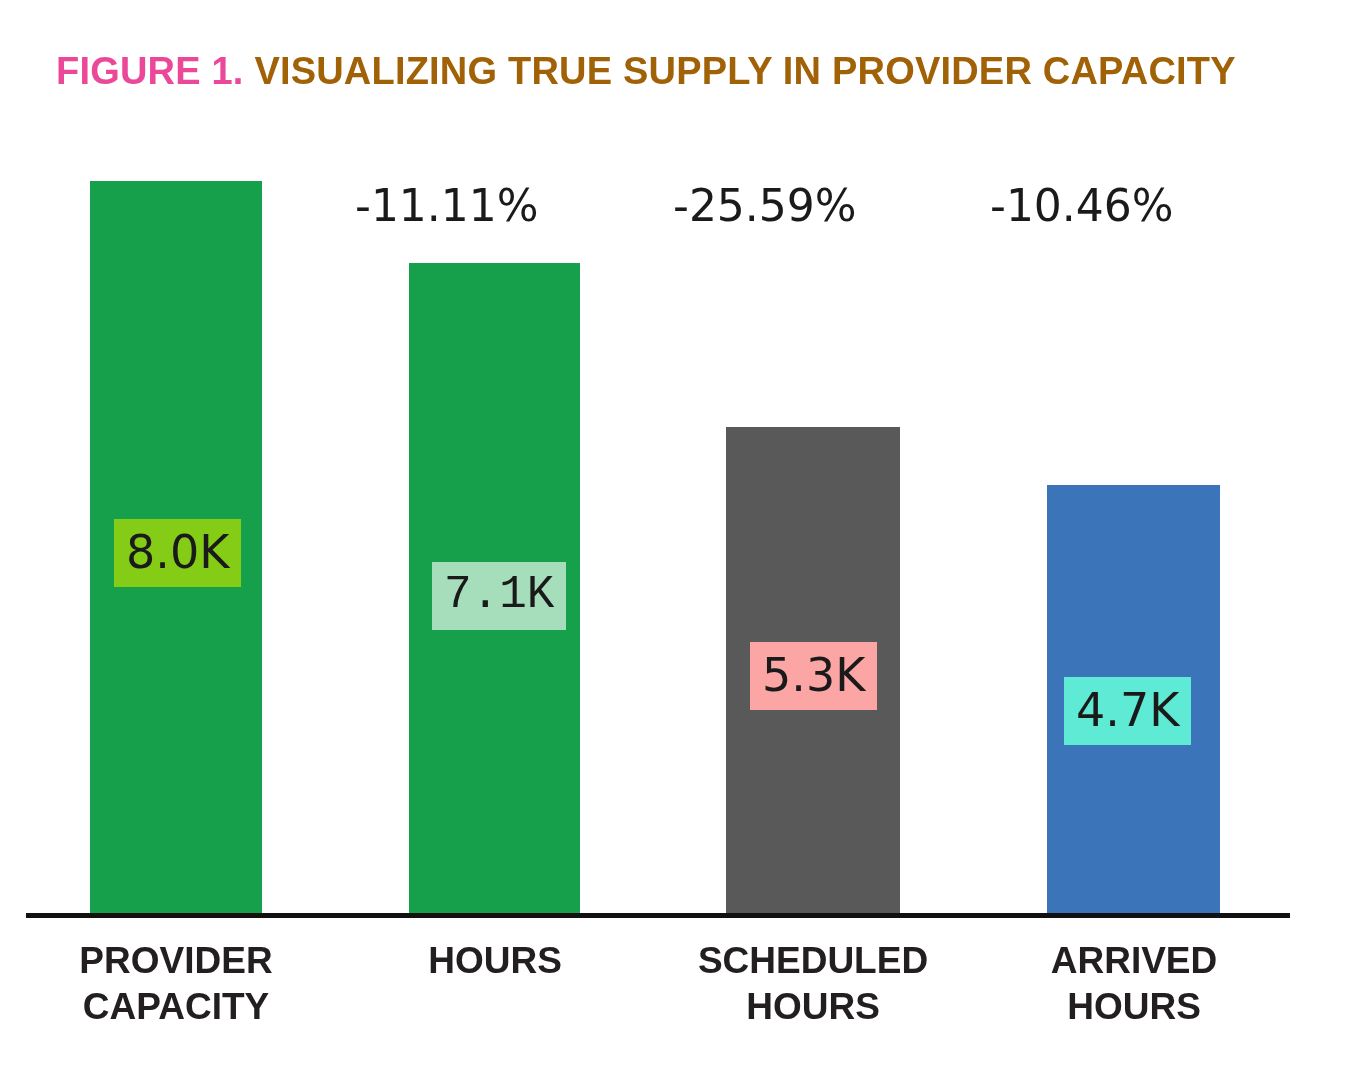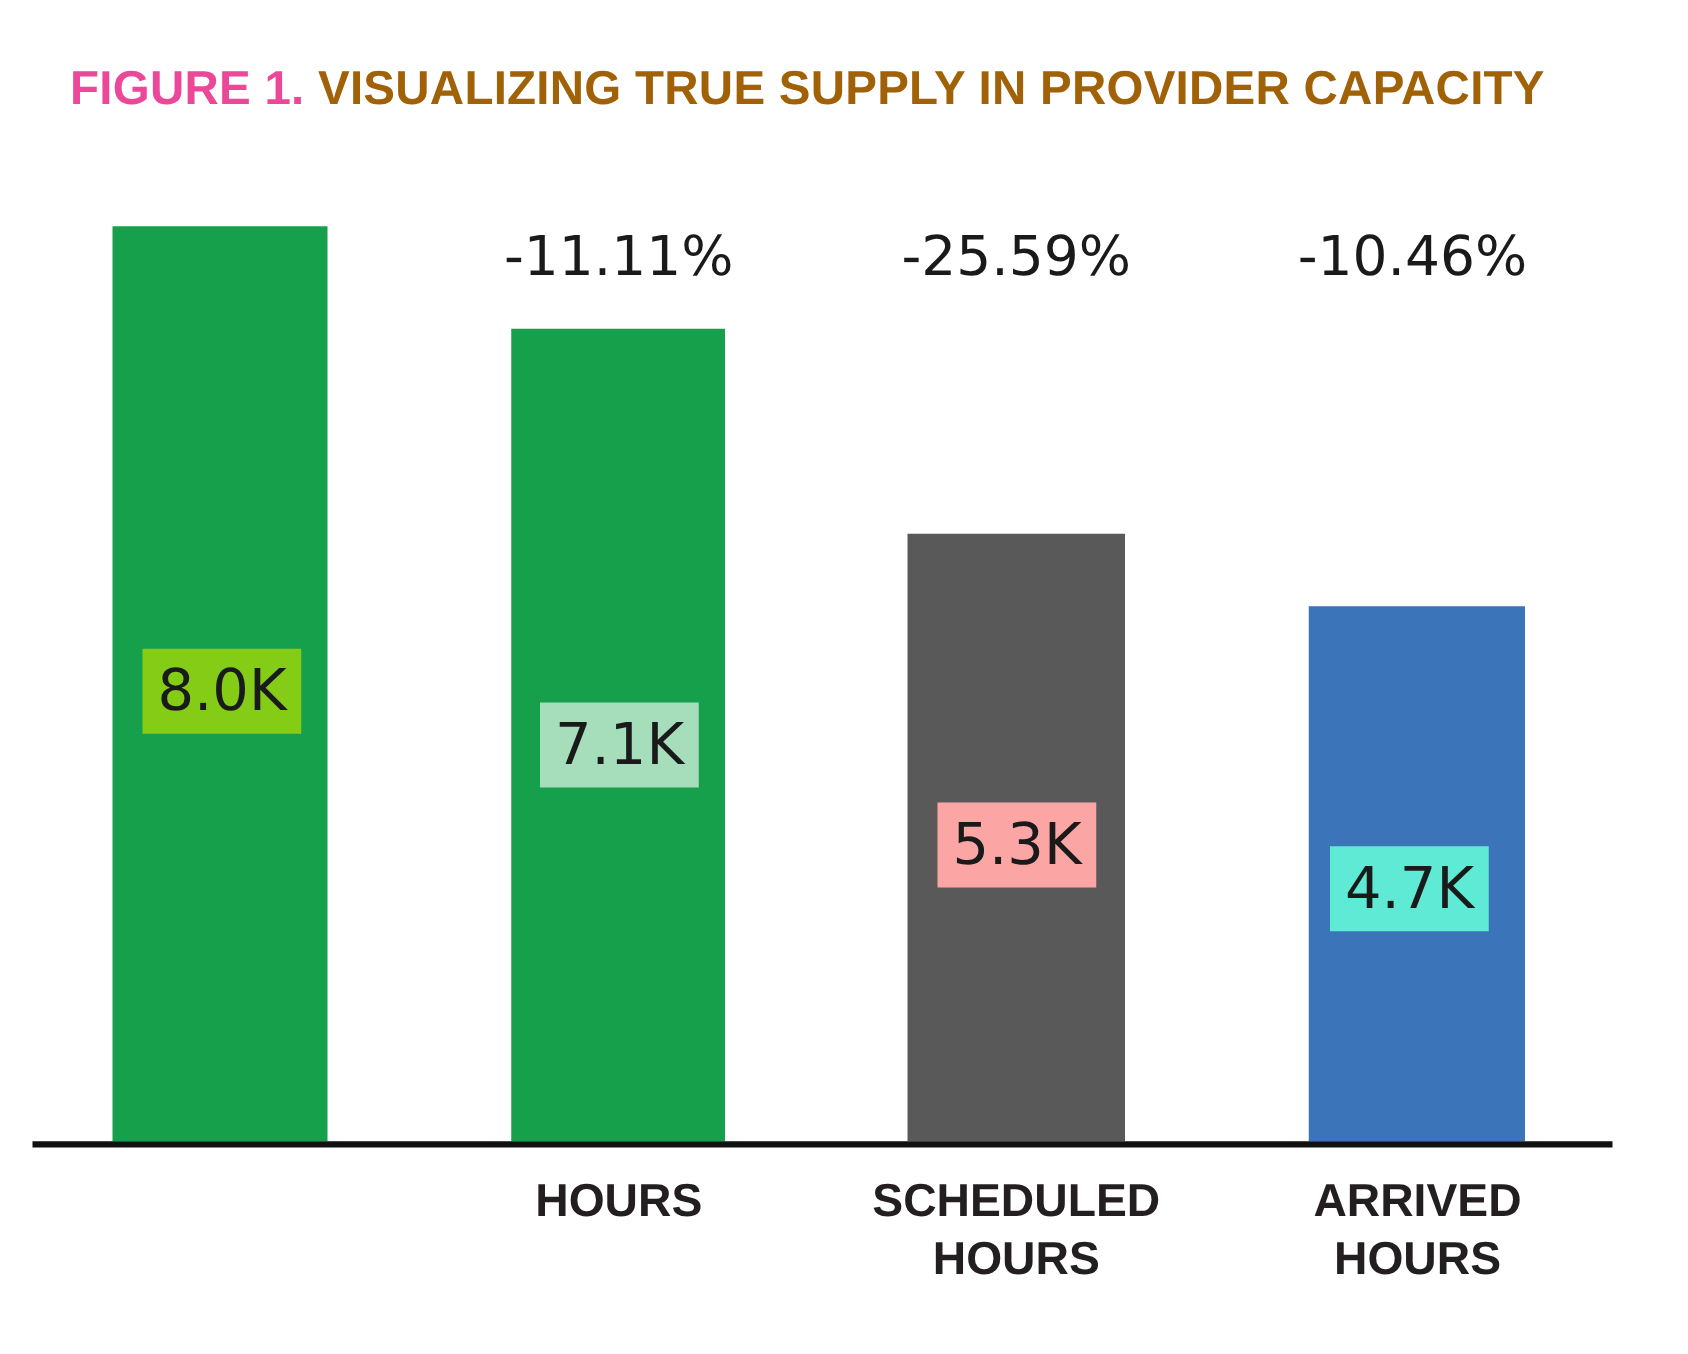--- a/index.html
+++ b/index.html
@@ -71,21 +71,20 @@
     box-sizing: border-box;
   }
   .bar-1 { left: 90px;   width: 172px; top: 181px; height: 732px; background: #17a04b; }
   .bar-2 { left: 409px;  width: 171px; top: 263px; height: 650px; background: #17a04b; }
   .bar-3 { left: 726px;  width: 174px; top: 427px; height: 486px; background: #595959; }
   .bar-4 { left: 1047px; width: 173px; top: 485px; height: 428px; background: #3c74ba; }
 
   
   .pct-label {
     position: absolute;
-    text-align: center;
     font-family: "DejaVu Sans", sans-serif;
     font-size: 44px;
     font-weight: normal;
     color: #1a1a1a;
     white-space: nowrap;
     line-height: 56px;
   }
   .pct-2 { left: 355px;  top: 178px; width: 280px; }
   .pct-3 { left: 673px;  top: 178px; width: 280px; }
   .pct-4 { left: 990px;  top: 178px; width: 280px; }
@@ -142,26 +141,30 @@
     <div class="bar bar-1" style="background: rgb(23, 160, 75);"></div>
     <div class="bar bar-2" style="background: rgb(23, 160, 75);"></div>
     <div class="bar bar-3" style="background: rgb(89, 89, 89);"></div>
     <div class="bar bar-4" style="background: rgb(60, 116, 186);"></div>
 
     <div class="pct-label pct-2">-11.11%</div>
     <div class="pct-label pct-3">-25.59%</div>
     <div class="pct-label pct-4">-10.46%</div>
 
     <div class="val-label val-1" style="background: #84cc16;">8.0K</div>
-    <div class="val-label val-2" style="background: rgb(166, 221, 187);">7.1K</div>
+    <div class="val-label val-2" style="background: rgb(166, 221, 187); font-family: Liberation Mono, monospace;">7.1K</div>
     <div class="val-label val-3" style="background: #fca5a5;">5.3K</div>
     <div class="val-label val-4" style="background: #5eead4;">4.7K</div>
 
     <div class="axis-line"></div>
 
+    <div class="cat-label cat-1">
+      <span class="line">PROVIDER</span>
+      <span class="line">CAPACITY</span>
+    </div>
     <div class="cat-label cat-2">
       <span class="line">HOURS</span>
     </div>
     <div class="cat-label cat-3">
       <span class="line">SCHEDULED</span>
       <span class="line">HOURS</span>
     </div>
     <div class="cat-label cat-4">
       <span class="line">ARRIVED</span>
       <span class="line">HOURS</span>

